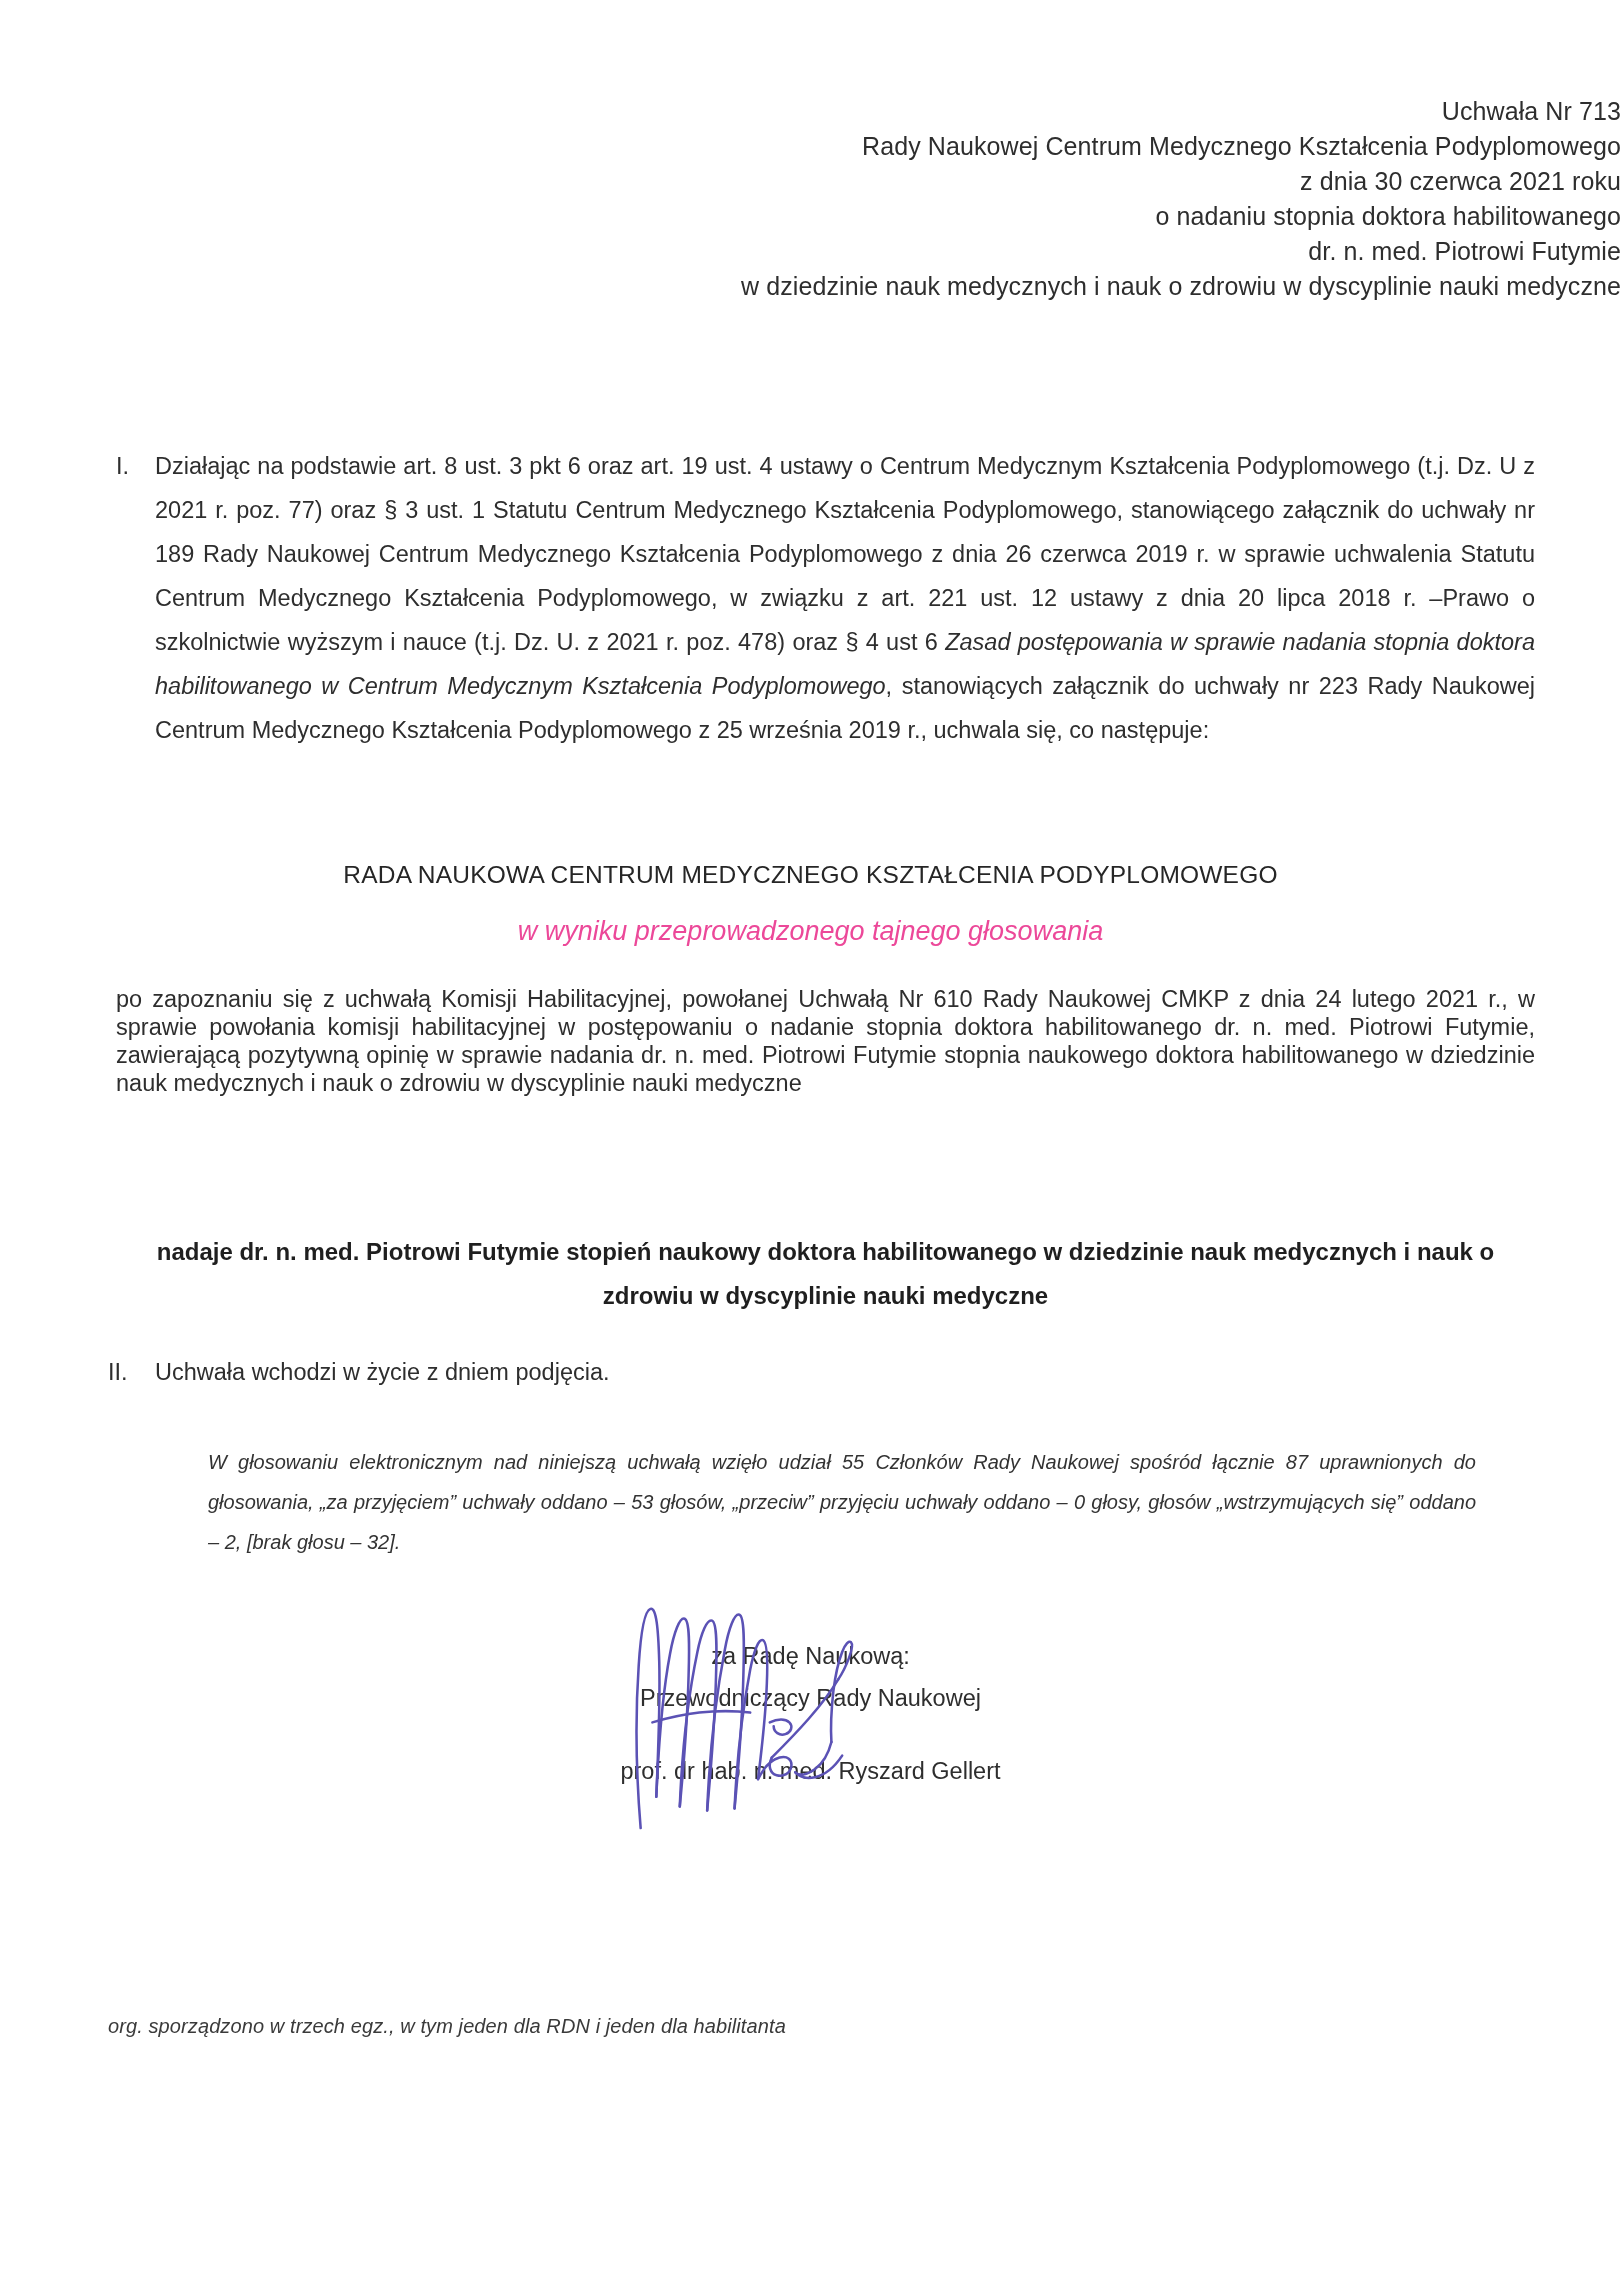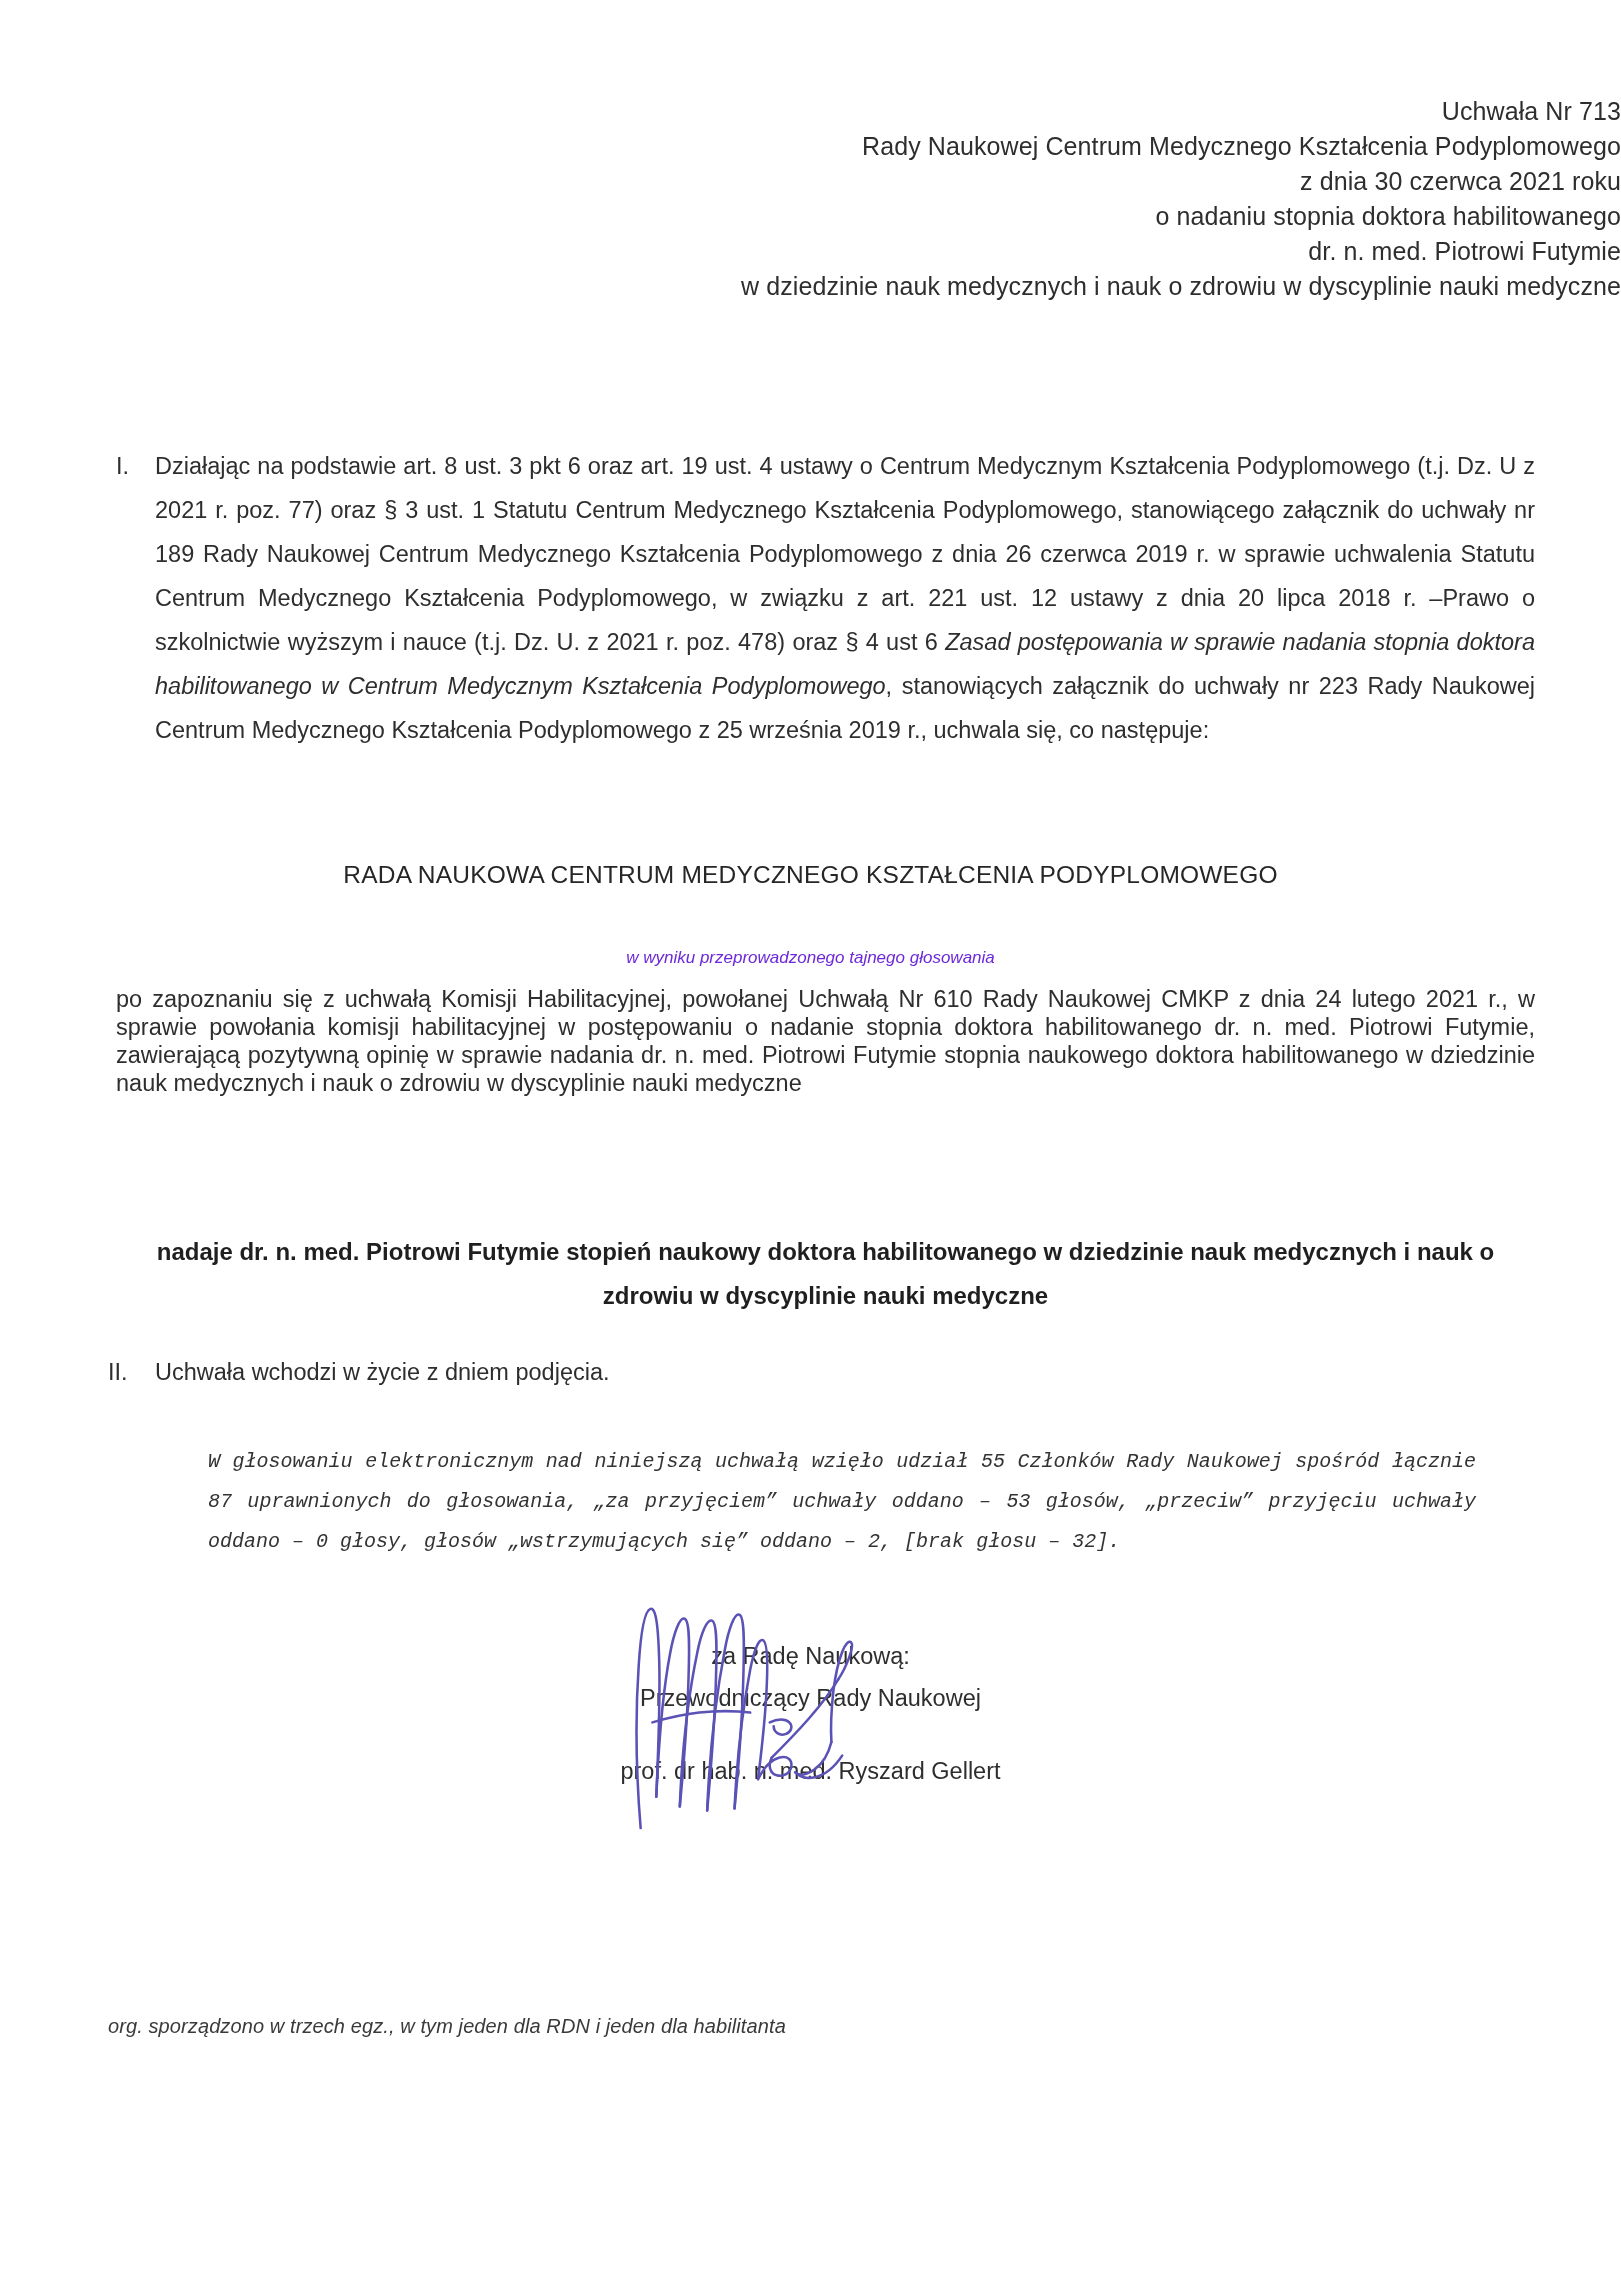--- a/index.html
+++ b/index.html
@@ -82,24 +82,23 @@
     letter-spacing: 0.2px;
     color: #262626;
   }
 
   .vote-subtitle {
     position: absolute;
     left: 0;
     right: 0;
     top: 916px;
     text-align: center;
-    font-size: 17px;
-    font-style: italic;
-    color: #6d28d9;
-    margin-top: 32px;
+    font-size: 27px;
+    font-style: italic;
+    color: #ec4899;
   }
 
   
   .recital {
     position: absolute;
     left: 116px;
     right: 86px;
     top: 985px;
     font-size: 23.5px;
     line-height: 28px;
@@ -136,21 +135,20 @@
   .vote-note {
     position: absolute;
     left: 208px;
     right: 145px;
     top: 1442px;
     font-size: 20px;
     line-height: 40px;
     font-style: italic;
     text-align: justify;
     color: #333333;
-    font-family: Liberation Mono, monospace;
   }
 
   
   .signature-block {
     position: absolute;
     left: 0;
     right: 0;
     top: 1635px;
     text-align: center;
   }

